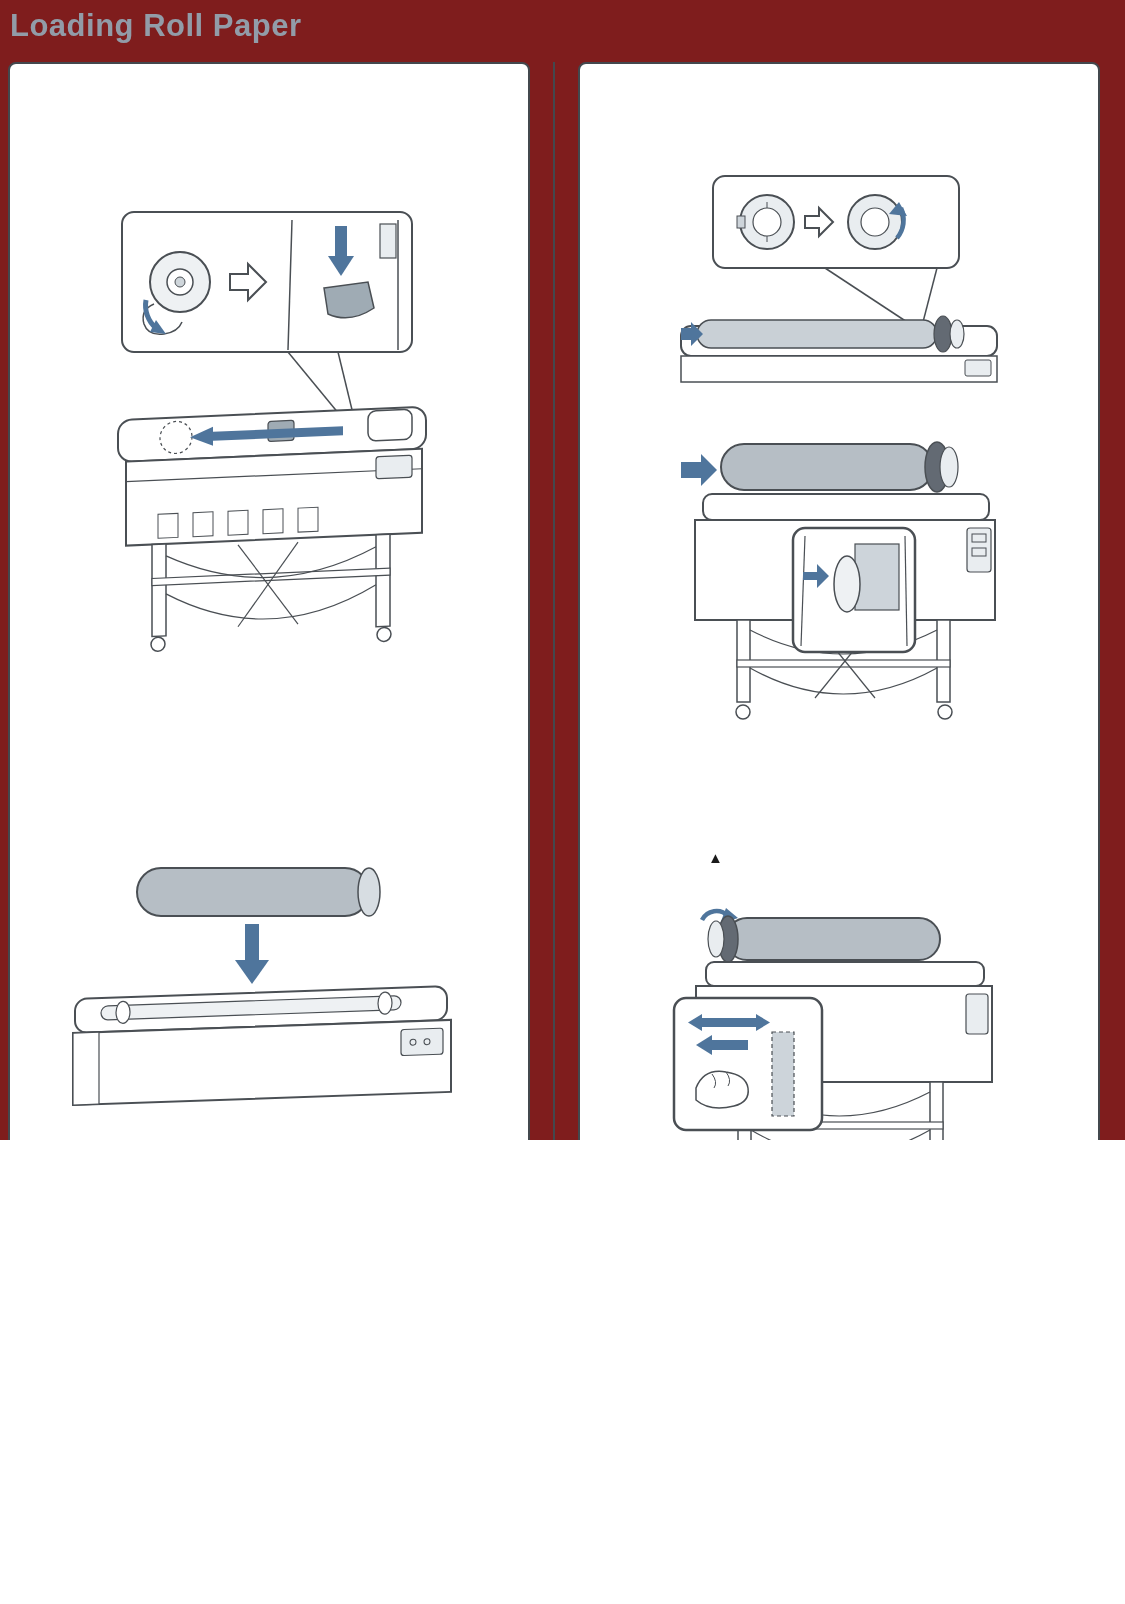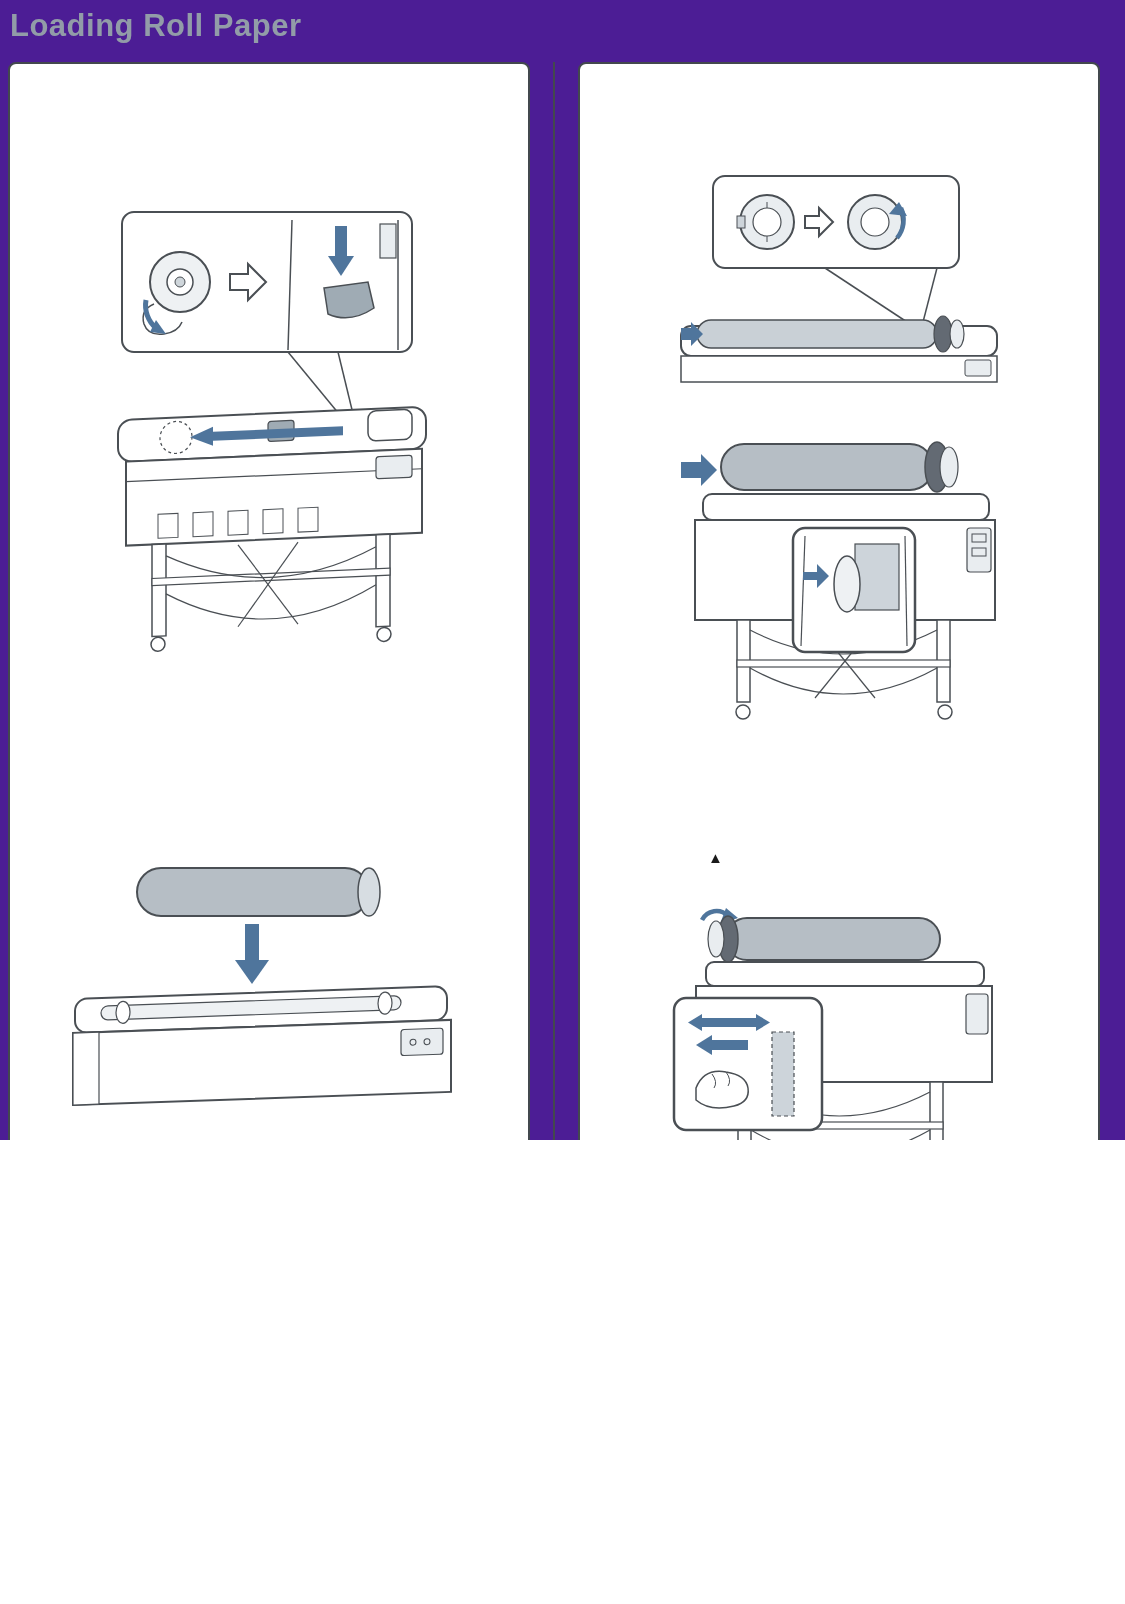--- a/index.html
+++ b/index.html
@@ -1,21 +1,21 @@
 <!DOCTYPE html>
 <html><head>
 <meta charset="utf-8">
 <style>
   * { margin: 0; padding: 0; box-sizing: border-box; }
   body { background: #ffffff; font-family: "Liberation Sans", sans-serif; }
   .page {
     position: relative;
     width: 1125px;
     height: 1140px;
-    background: #4c1d95;
+    background: #7f1d1d;
     overflow: hidden;
   }
   .title {
     position: absolute;
     left: 10px;
     top: 8px;
     font-size: 31px;
     font-weight: bold;
     color: #929ca8;
     letter-spacing: 0.5px;

